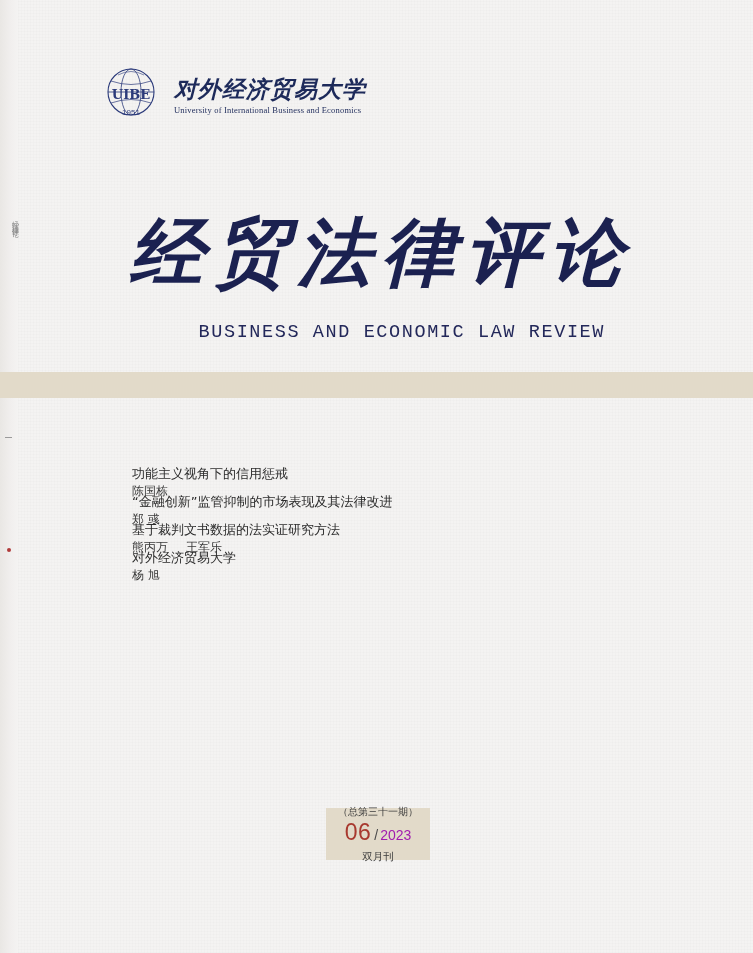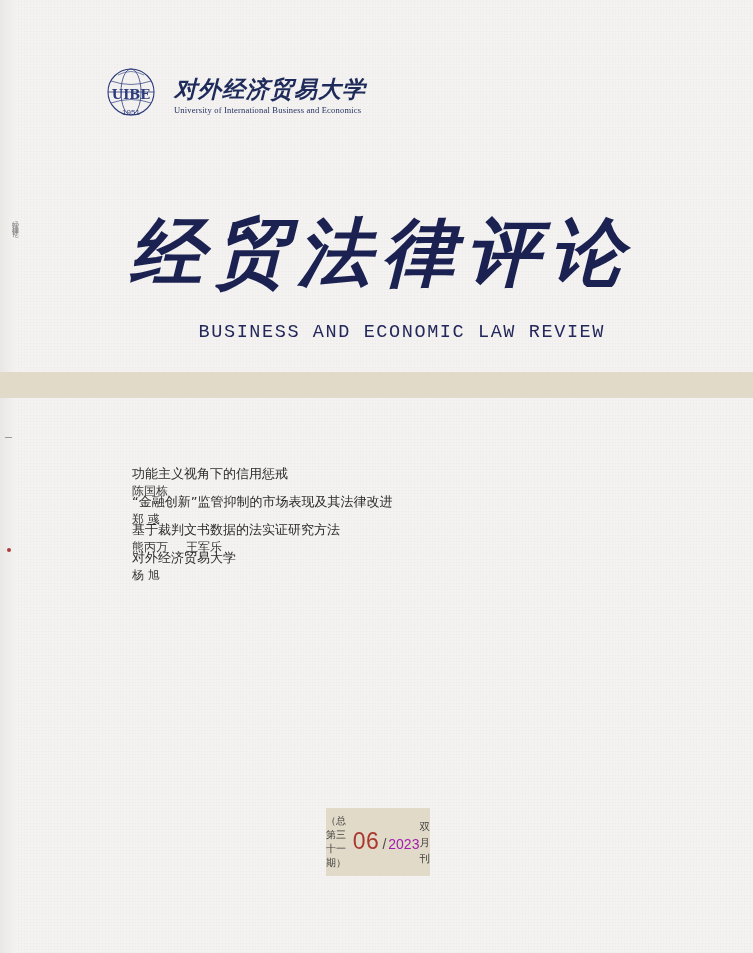--- a/index.html
+++ b/index.html
@@ -173,24 +173,24 @@
     white-space: nowrap;
     margin-left: 28px;
   }
 
   
   .issue-box {
     position: absolute;
     left: 326px;
     top: 808px;
     width: 104px;
-    height: 68px;
+    height: 52px;
     background: #e2dac9;
     display: flex;
-    flex-direction: row;
+    flex-direction: column;
     align-items: center;
     justify-content: center;
   }
   .issue-total {
     font-family: "DejaVu Sans", sans-serif;
     font-size: 10px;
     color: #3c3c3c;
     line-height: 14px;
   }
   .issue-num-row {

